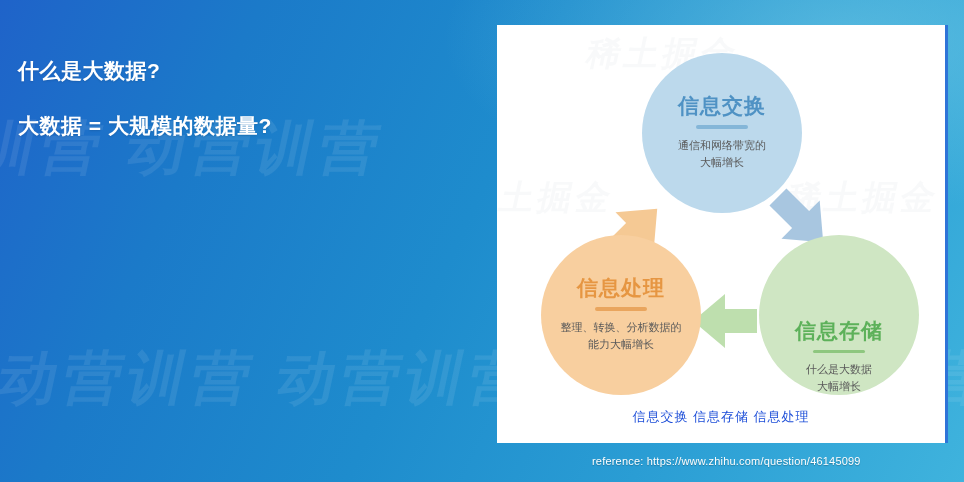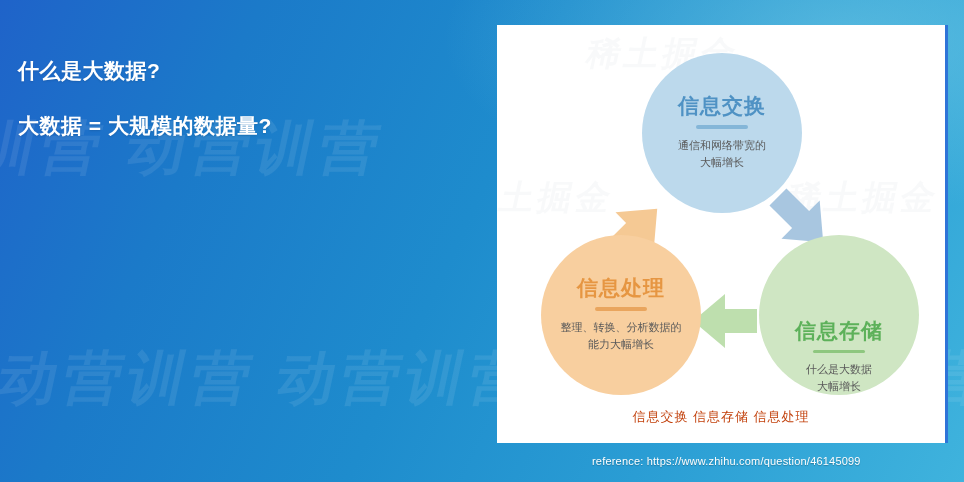--- a/index.html
+++ b/index.html
@@ -88,21 +88,21 @@
     left:262px; top:210px; width:160px; height:160px;
     background:#cfe6c3;
     justify-content:flex-end;
   }
   .c-storage .c-title { color:#5db15a; }
   .c-storage .c-rule  { background:#8ec77f; }
 
   .arrow { position:absolute; }
   .caption {
     position:absolute; left:0; right:0; top:383px; text-align:center;
-    font-size:13px; color:#c2410c; letter-spacing:1px;
+    font-size:13px; color:#1d4ed8; letter-spacing:1px;
   }
 
   
   .reference {
     position:absolute; left:592px; top:455px;
     font-size:11px; color:#ffffff; letter-spacing:.2px;
     text-shadow:0 1px 1px rgba(0,0,0,.25);
   }
   .brand-wm {
     position:absolute; right:12px; top:438px;

